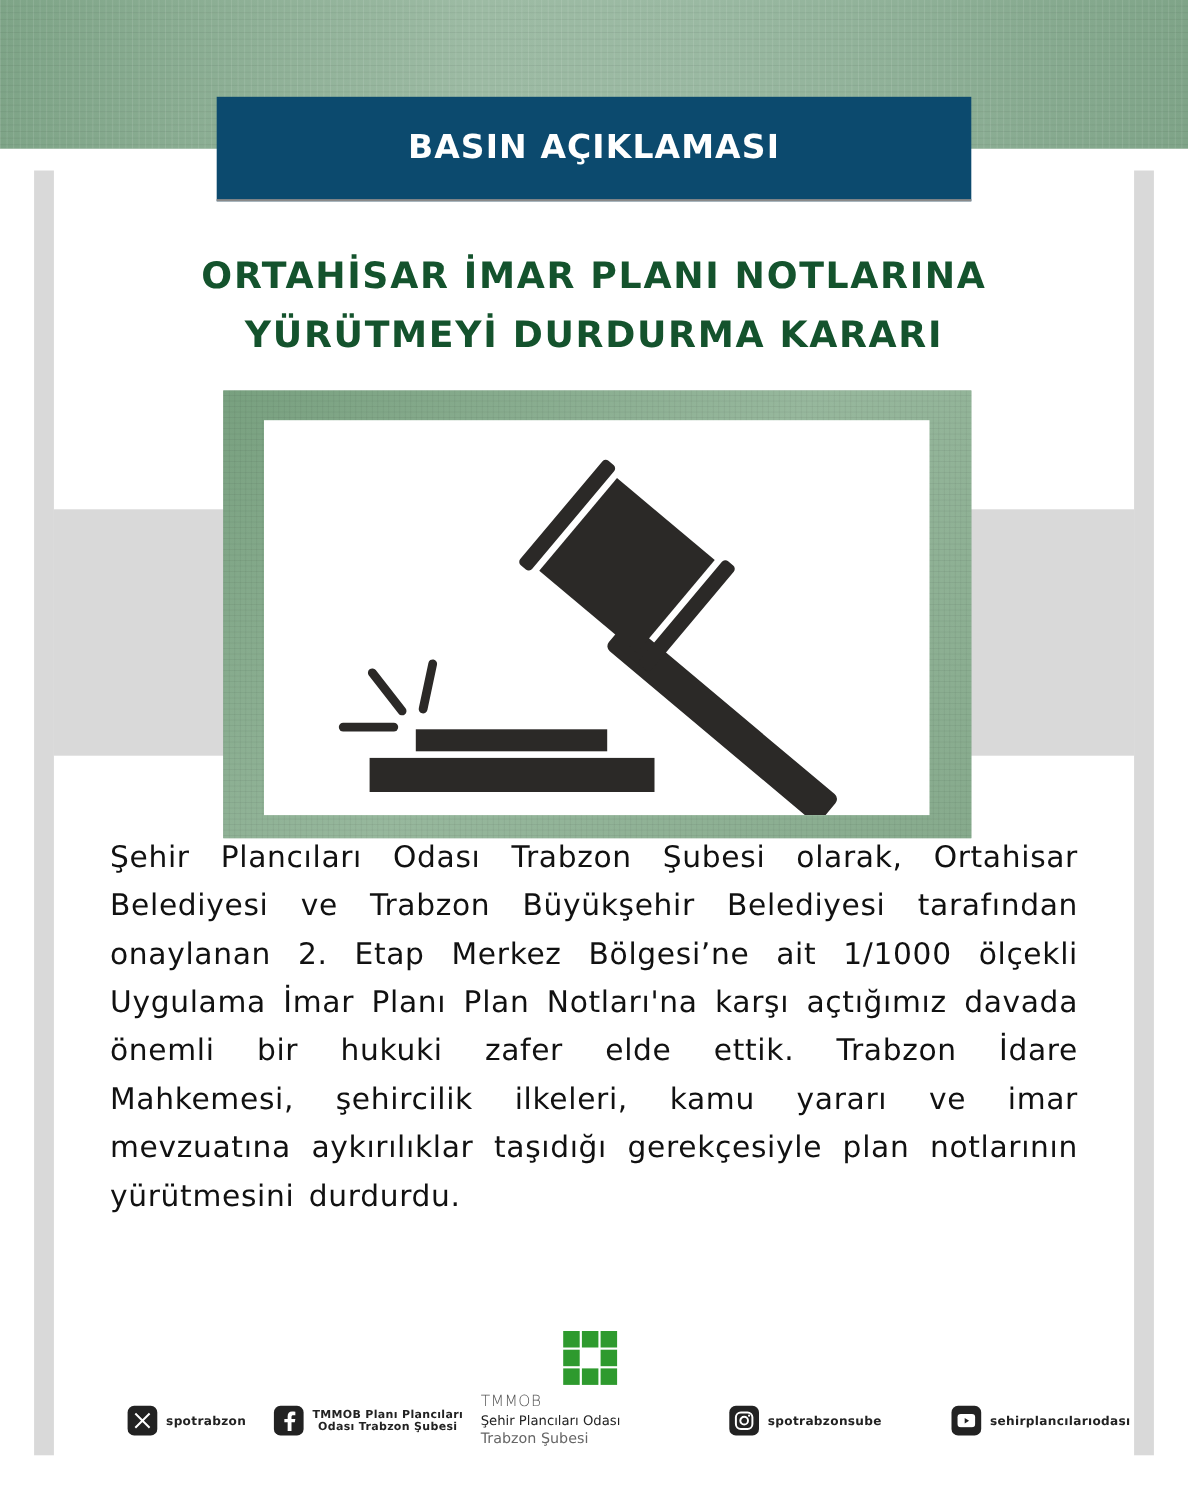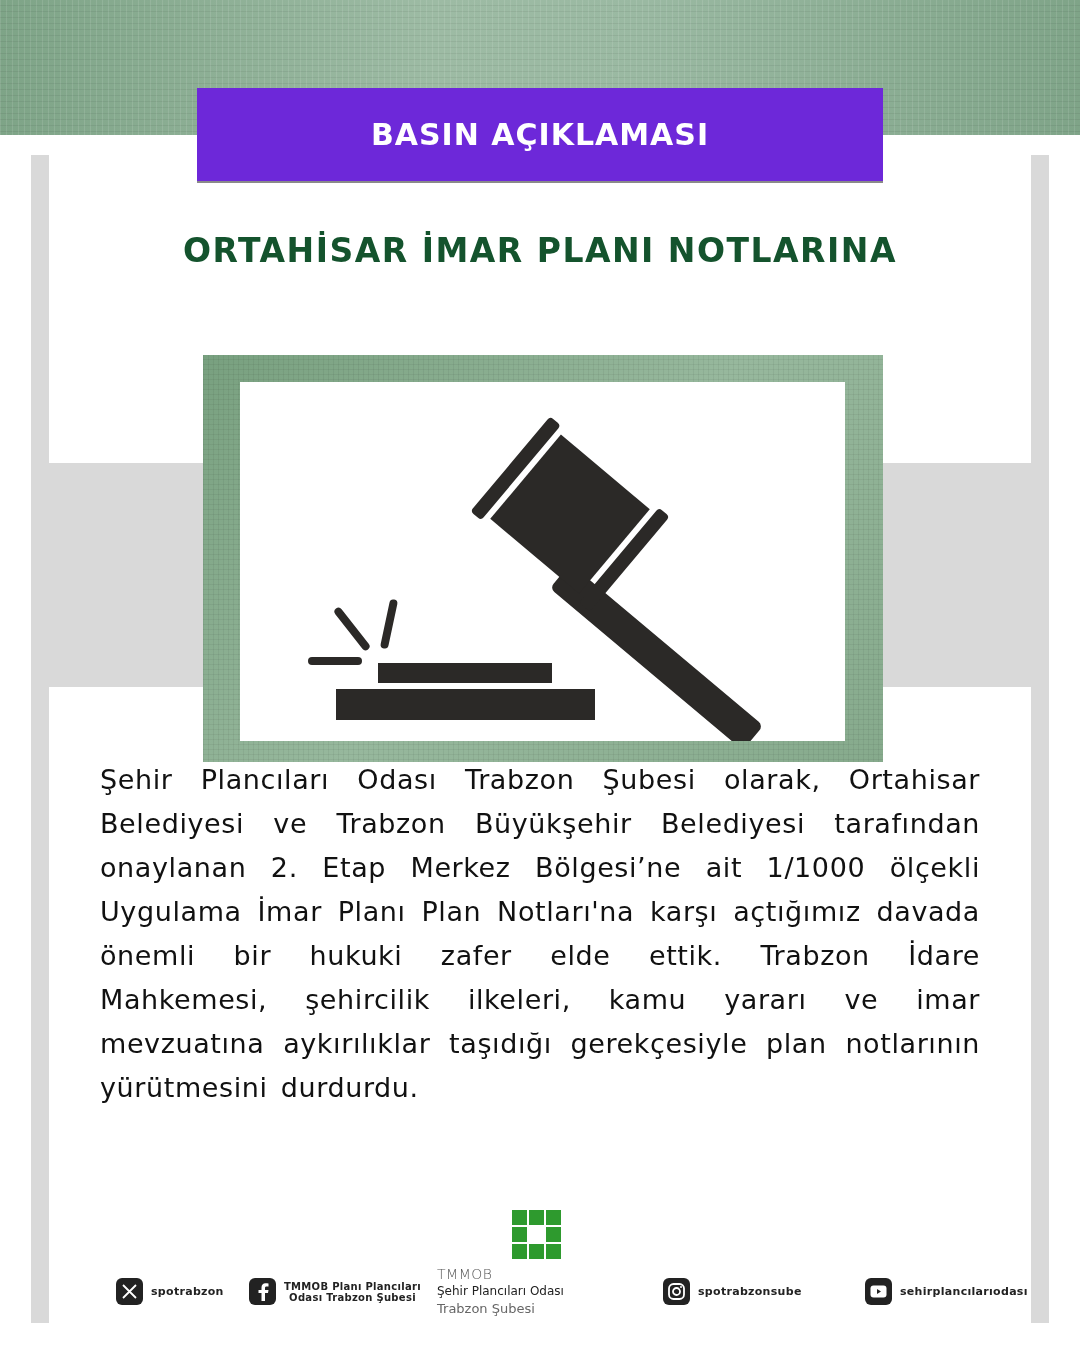--- a/index.html
+++ b/index.html
@@ -16,21 +16,21 @@
       background-size: 6px 6px, 6px 6px, 100% 100%;
     }
 
     .side-bar { position: absolute; background: #d9d9d9; }
     .side-bar.left { left: 31px; top: 155px; width: 18px; height: 1168px; }
     .side-bar.right { left: 1031px; top: 155px; width: 18px; height: 1168px; }
     .gray-band { position: absolute; left: 49px; top: 463px; width: 982px; height: 224px; background: #d9d9d9; }
 
     .banner {
       position: absolute; left: 197px; top: 88px; width: 686px; height: 95px;
-      background: #6d28d9; border-bottom: 2px solid #8a8a8a;
+      background: #0c4a6e; border-bottom: 2px solid #8a8a8a;
       display: flex; align-items: center; justify-content: center;
     }
     .banner-text {
       color: #ffffff; font-family: "DejaVu Sans", sans-serif; font-weight: bold;
       font-size: 30px; letter-spacing: 1px;
     }
 
     .title {
       position: absolute; left: 100px; top: 224px; width: 880px;
       text-align: center; font-family: "DejaVu Sans", sans-serif; font-weight: bold;
@@ -84,20 +84,21 @@
 <div class="side-bar left"></div>
 <div class="side-bar right"></div>
 <div class="gray-band"></div>
 
 <div class="banner">
   <span class="banner-text">BASIN AÇIKLAMASI</span>
 </div>
 
 <div class="title">
   <div>ORTAHİSAR İMAR PLANI NOTLARINA</div>
+  <div>YÜRÜTMEYİ DURDURMA KARARI</div>
 </div>
 
 <div class="image-frame">
   <div class="image-inner">
     <svg width="605" height="359" viewBox="0 0 605 359">
       <g fill="#2b2927">
 
         <rect x="138" y="281" width="174" height="20"></rect>
         <rect x="96" y="307" width="259" height="31"></rect>
 

